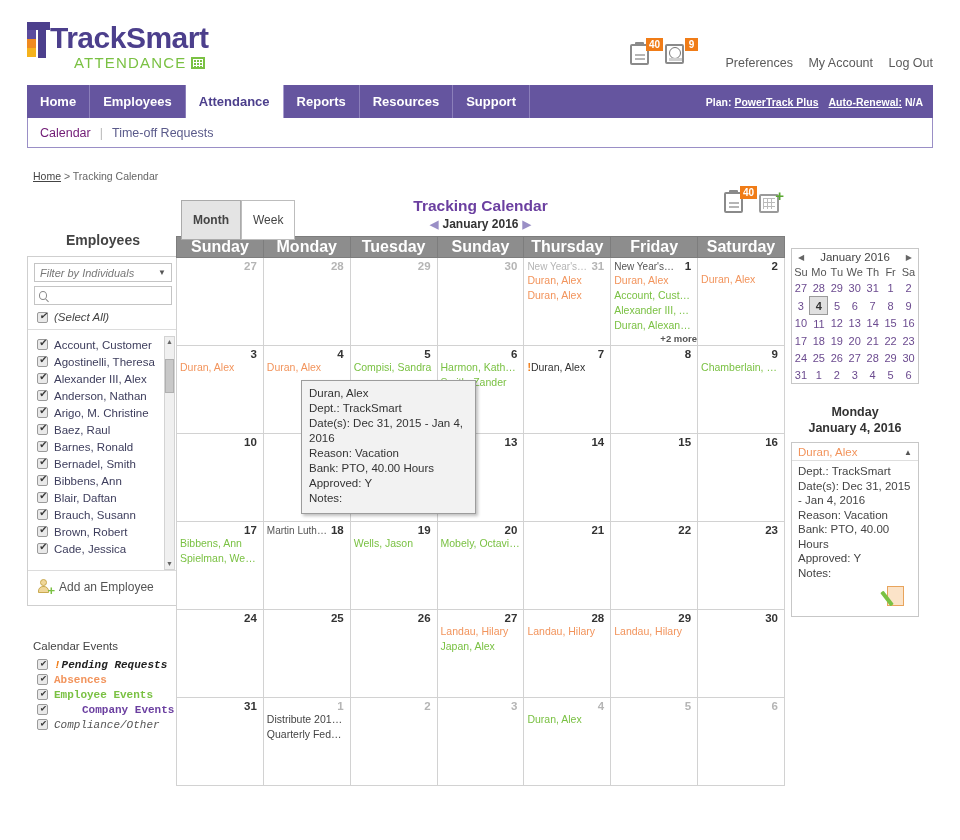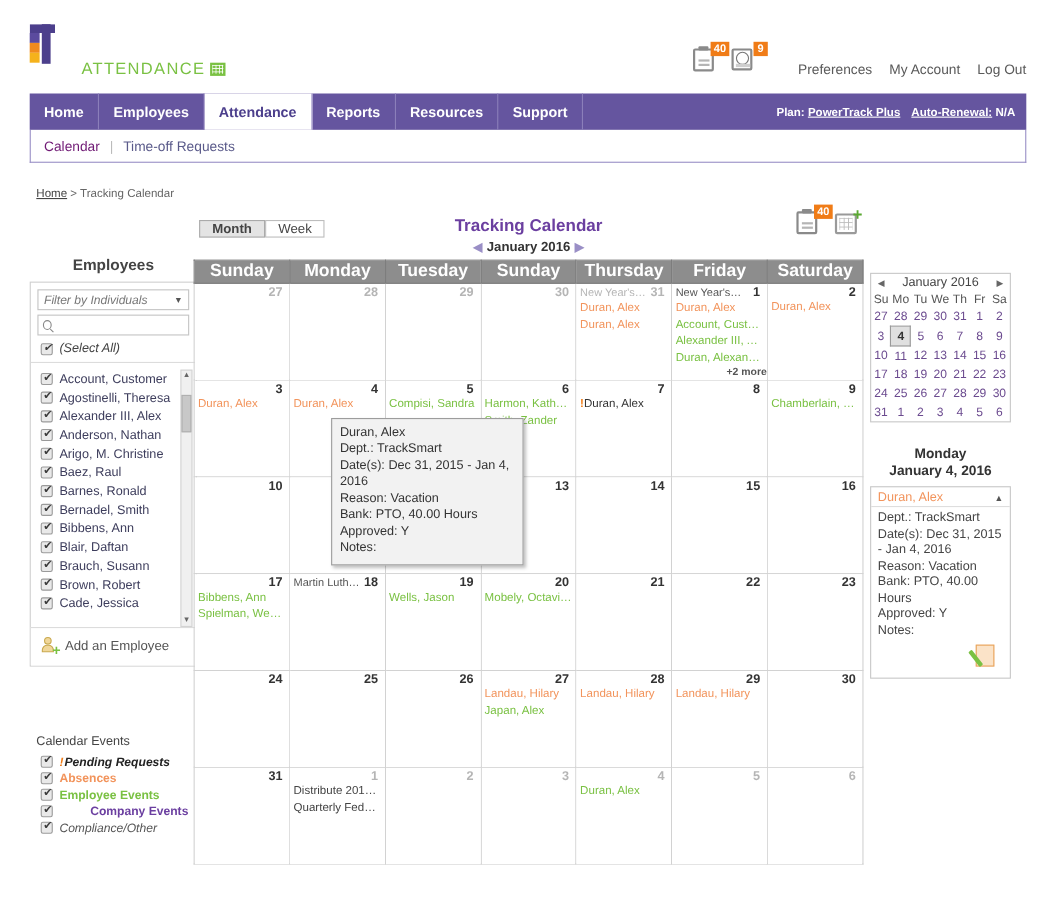--- a/index.html
+++ b/index.html
@@ -108,35 +108,35 @@
   .scroller .thumb { position: absolute; left: 0; top: 22px; width: 9px; height: 34px; background: #c8c8c8; border: 1px solid #b0b0b0; }
   .add-emp { display: flex; align-items: center; gap: 4px; padding: 8px 8px 10px 10px; border-top: 1px solid #dcdcdc;
     font-size: 12px; color: #555; background: #fff; }
   .add-emp-icon { width: 17px; height: 16px; position: relative; flex: none; }
   .add-emp-icon .head { position: absolute; left: 2px; top: 0; width: 7px; height: 7px; border-radius: 50%;
     background: #f0d79a; border: 1px solid #c9a94f; }
   .add-emp-icon .body { position: absolute; left: 0; top: 7px; width: 11px; height: 7px; border-radius: 5px 5px 0 0;
     background: #f0d79a; border: 1px solid #c9a94f; }
   .add-emp-icon .plus { position: absolute; right: 0; bottom: 0; color: #7ac143; font-size: 13px; font-weight: bold; line-height: 9px; }
 
-  .legend { position: absolute; left: 33px; top: 668px; width: 160px; }
+  .legend { position: absolute; left: 33px; top: 640px; width: 160px; }
   .legend-title { font-size: 11.5px; color: #444; margin-bottom: 5px; }
-  .legend-item { display: flex; align-items: center; gap: 6px; padding: 1.5px 0 1.5px 4px; font-size: 11px; }
+  .legend-item { display: flex; align-items: center; gap: 6px; padding: 1.5px 0 1.5px 4px; font-size: 11px; font-family: Liberation Mono, monospace; }
   .lg-pending { color: #222; font-weight: bold; font-style: italic; }
   .lg-pending .bang { color: #f07c17; font-weight: bold; margin-right: 1px; }
   .lg-abs { color: #f2945c; font-weight: bold; }
   .lg-emp { color: #7ac143; font-weight: bold; }
   .lg-comp { color: #6b3fa0; font-weight: bold; margin-left: 28px; }
   .lg-other { color: #555; font-style: italic; }
 
   
   .calwrap { position: absolute; left: 176px; top: 196px; width: 609px; }
   .cal-toolbar { position: relative; height: 40px; }
   .viewbtns { position: absolute; left: 5px; top: 4px; display: flex; }
-  .vbtn { border: 1px solid #bdbdbd; padding: 0 11px; font-size: 12px; color: #444; background: #fff; cursor: pointer; }
+  .vbtn { border: 1px solid #bdbdbd; padding: 12px 11px; font-size: 12px; color: #444; background: #fff; cursor: pointer; }
   .vbtn.active { background: #e4e4e4; border-color: #aaa; font-weight: bold; }
   .cal-title { text-align: center; font-size: 15.5px; font-weight: bold; color: #6b3fa0; padding-top: 1px; }
   .cal-sub { text-align: center; font-size: 12px; font-weight: bold; color: #333; margin-top: 2px; }
   .cal-sub .arw { color: #9a8fc6; font-size: 11px; margin: 0 4px; cursor: pointer; }
   .cal-tools { position: absolute; right: 6px; top: -4px; display: flex; align-items: center; gap: 10px; }
   .tool-clip { position: relative; }
   .tool-grid { width: 20px; height: 19px; border: 2px solid #9a9a9a; border-radius: 2px; background: #fff; position: relative; }
   .tool-grid::after { content: ""; position: absolute; inset: 2px;
     background-image: linear-gradient(to right, #bbb 1px, transparent 1px),
                       linear-gradient(to bottom, #bbb 1px, transparent 1px);
@@ -201,20 +201,21 @@
   <div class="header">
     <div class="logo">
       <div class="logo-row1">
         <div class="logo-mark">
           <div class="roof"></div>
             <div class="stem"></div>
           <div class="bar b1"></div>
             <div class="bar b2"></div>
             <div class="bar b3"></div>
         </div>
+        <div class="logo-text">TrackSmart</div>
       </div>
       <div class="logo-sub">
         <span class="logo-sub-text">ATTENDANCE</span>
         <span class="logo-grid"></span>
       </div>
     </div>
 
     <div class="header-icons">
       <div class="hicon">
         <div class="icon-clipboard"></div>

